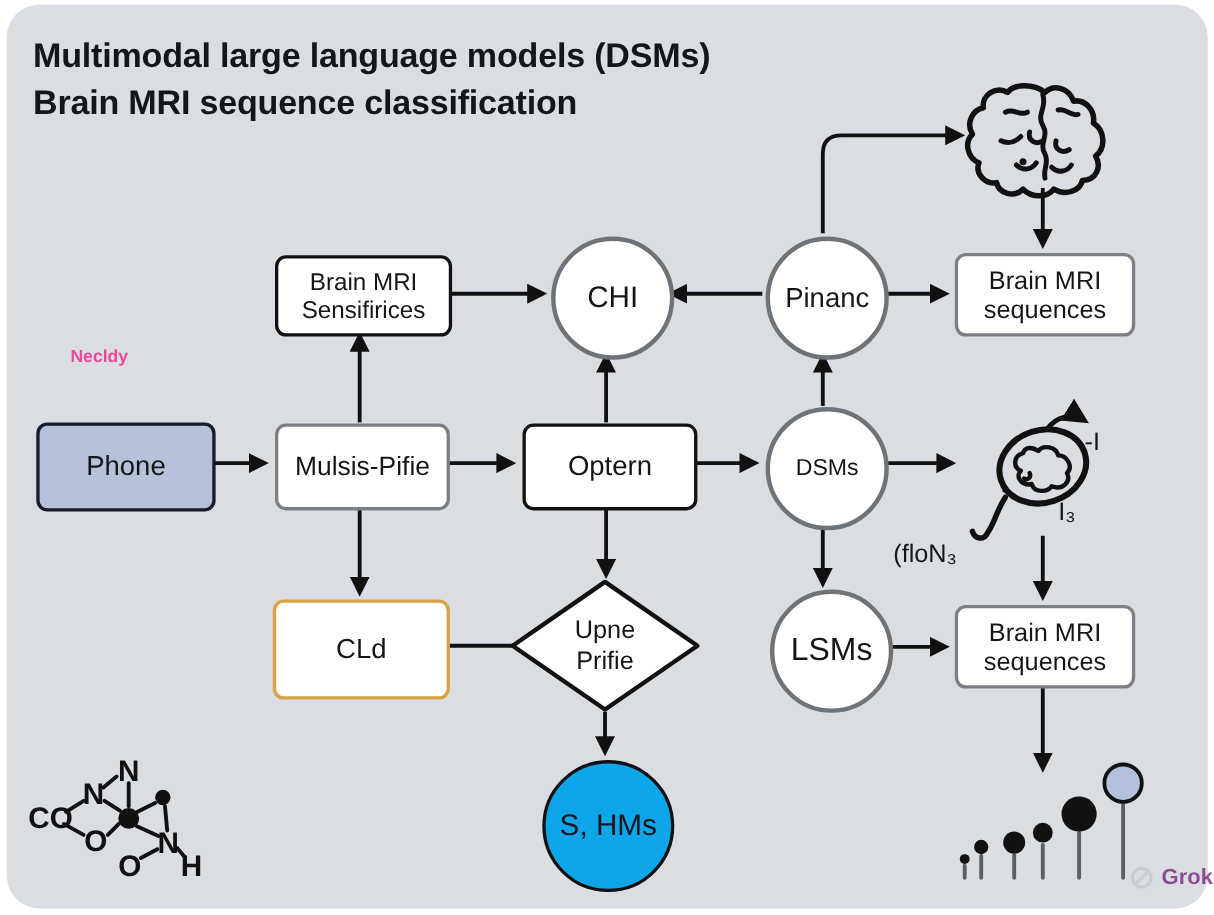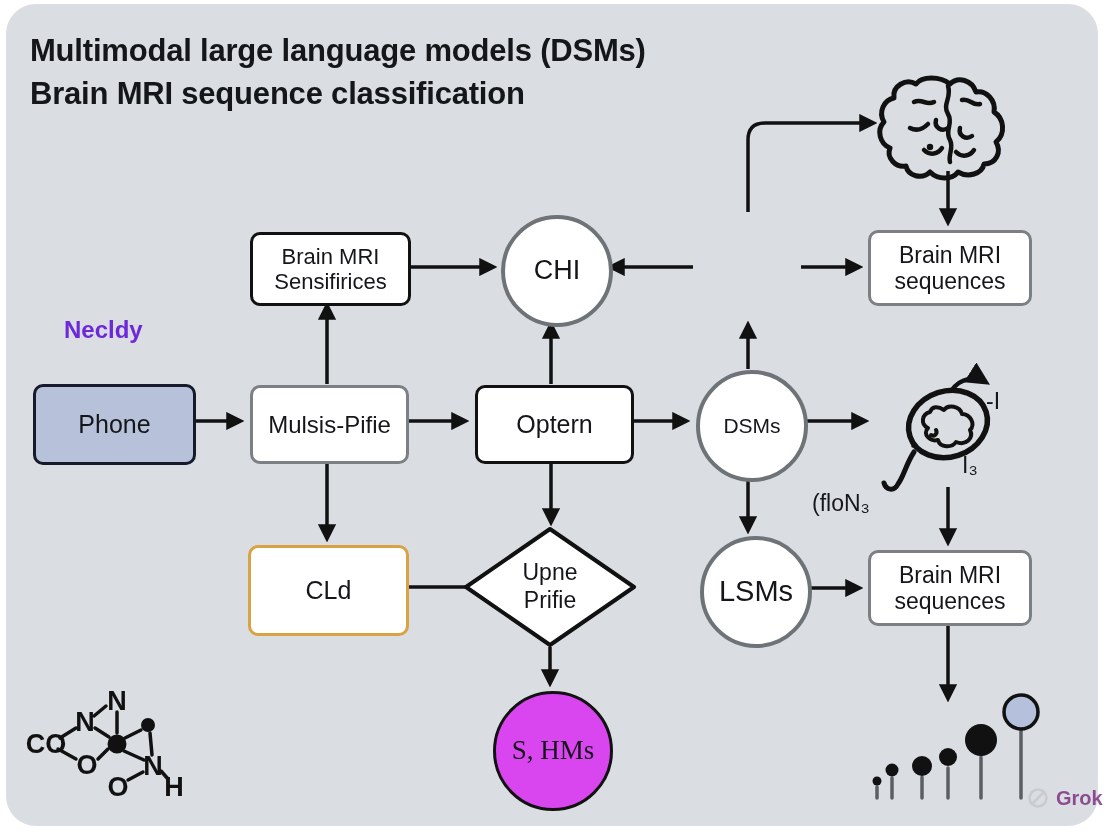--- a/index.html
+++ b/index.html
@@ -10,21 +10,21 @@
   .edge{stroke:#111;stroke-width:3.5;fill:none;}
   .node{position:absolute;display:flex;flex-direction:column;align-items:center;justify-content:center;
         background:#fff;text-align:center;line-height:1.15;}
   .box{border-radius:10px;}
   .b-black{border:3.5px solid #111;}
   .b-gray{border:3px solid #7c8084;}
   .circle{border-radius:50%;border:4px solid #6e7377;}
   .title{position:absolute;left:30px;top:30px;}
   .title .t{font-size:31px;font-weight:700;line-height:1.38;letter-spacing:-0.2px;}
   .title .s{font-size:24px;font-weight:400;color:#26292c;margin-top:6px;}
-  .freelabel{position:absolute;font-size:24px;font-weight:600;color:#6d28d9;}
+  .freelabel{position:absolute;font-size:16px;font-weight:600;color:#ec4899;}
   .small-ann{position:absolute;font-size:23px;font-weight:500;color:#15171a;}
   .diamond-label{position:absolute;left:550px;top:587px;transform:translate(-50%,-50%);
                  font-size:23px;line-height:1.2;text-align:center;}
   .watermark{position:absolute;left:1026px;top:786px;display:flex;align-items:center;gap:6px;
              color:#701a75;opacity:0.75;font-weight:700;font-size:20px;}
   .mol-text{font-size:27px;font-weight:600;fill:#111;font-family:"Liberation Sans","DejaVu Sans",sans-serif;}
 </style>
 </head>
 <body>
 
@@ -140,20 +140,23 @@
 
   <div class="node box b-black" style="left:250px;top:232px;width:155px;height:68px;font-size:22px;">
     <span>Brain MRI</span>
     <span>Sensifirices</span>
   </div>
 
   <div class="node circle" style="left:501px;top:215px;width:104px;height:104px;font-size:27px;">
     <span>CHI</span>
   </div>
 
+  <div class="node circle" style="left:696px;top:215px;width:104px;height:104px;font-size:25px;">
+    <span>Pinanc</span>
+  </div>
 
   <div class="node box b-gray" style="left:868px;top:230px;width:158px;height:70px;font-size:23px;">
     <span>Brain MRI</span>
     <span>sequences</span>
   </div>
 
   <div class="node box" style="left:33px;top:384px;width:157px;height:75px;font-size:25px;background:#b7c1d9;border:3.5px solid #161a2b;">
     <span>Phone</span>
   </div>
 
@@ -180,21 +183,21 @@
 
   <div class="node circle" style="left:700px;top:536px;width:104px;height:104px;font-size:29px;">
     <span>LSMs</span>
   </div>
 
   <div class="node box b-gray" style="left:868px;top:550px;width:158px;height:70px;font-size:23px;">
     <span>Brain MRI</span>
     <span>sequences</span>
   </div>
 
-  <div class="node circle" style="left:493px;top:691px;width:114px;height:114px;font-size:27px;background:#d946ef;border:3.5px solid #111;font-family:Liberation Serif, serif;">
+  <div class="node circle" style="left:493px;top:691px;width:114px;height:114px;font-size:27px;background:#0ea5e9;border:3.5px solid #111;">
     <span>S, HMs</span>
   </div>
 
   <div class="watermark">
     <svg width="24" height="24" viewBox="0 0 24 24">
       <circle cx="12" cy="12" r="8.5" fill="none" stroke="#c3c7ca" stroke-width="2.6"></circle>
       <line x1="6.5" y1="17.5" x2="17.5" y2="6.5" stroke="#c3c7ca" stroke-width="2.6"></line>
     </svg>
     <span>Grok</span>
   </div>

